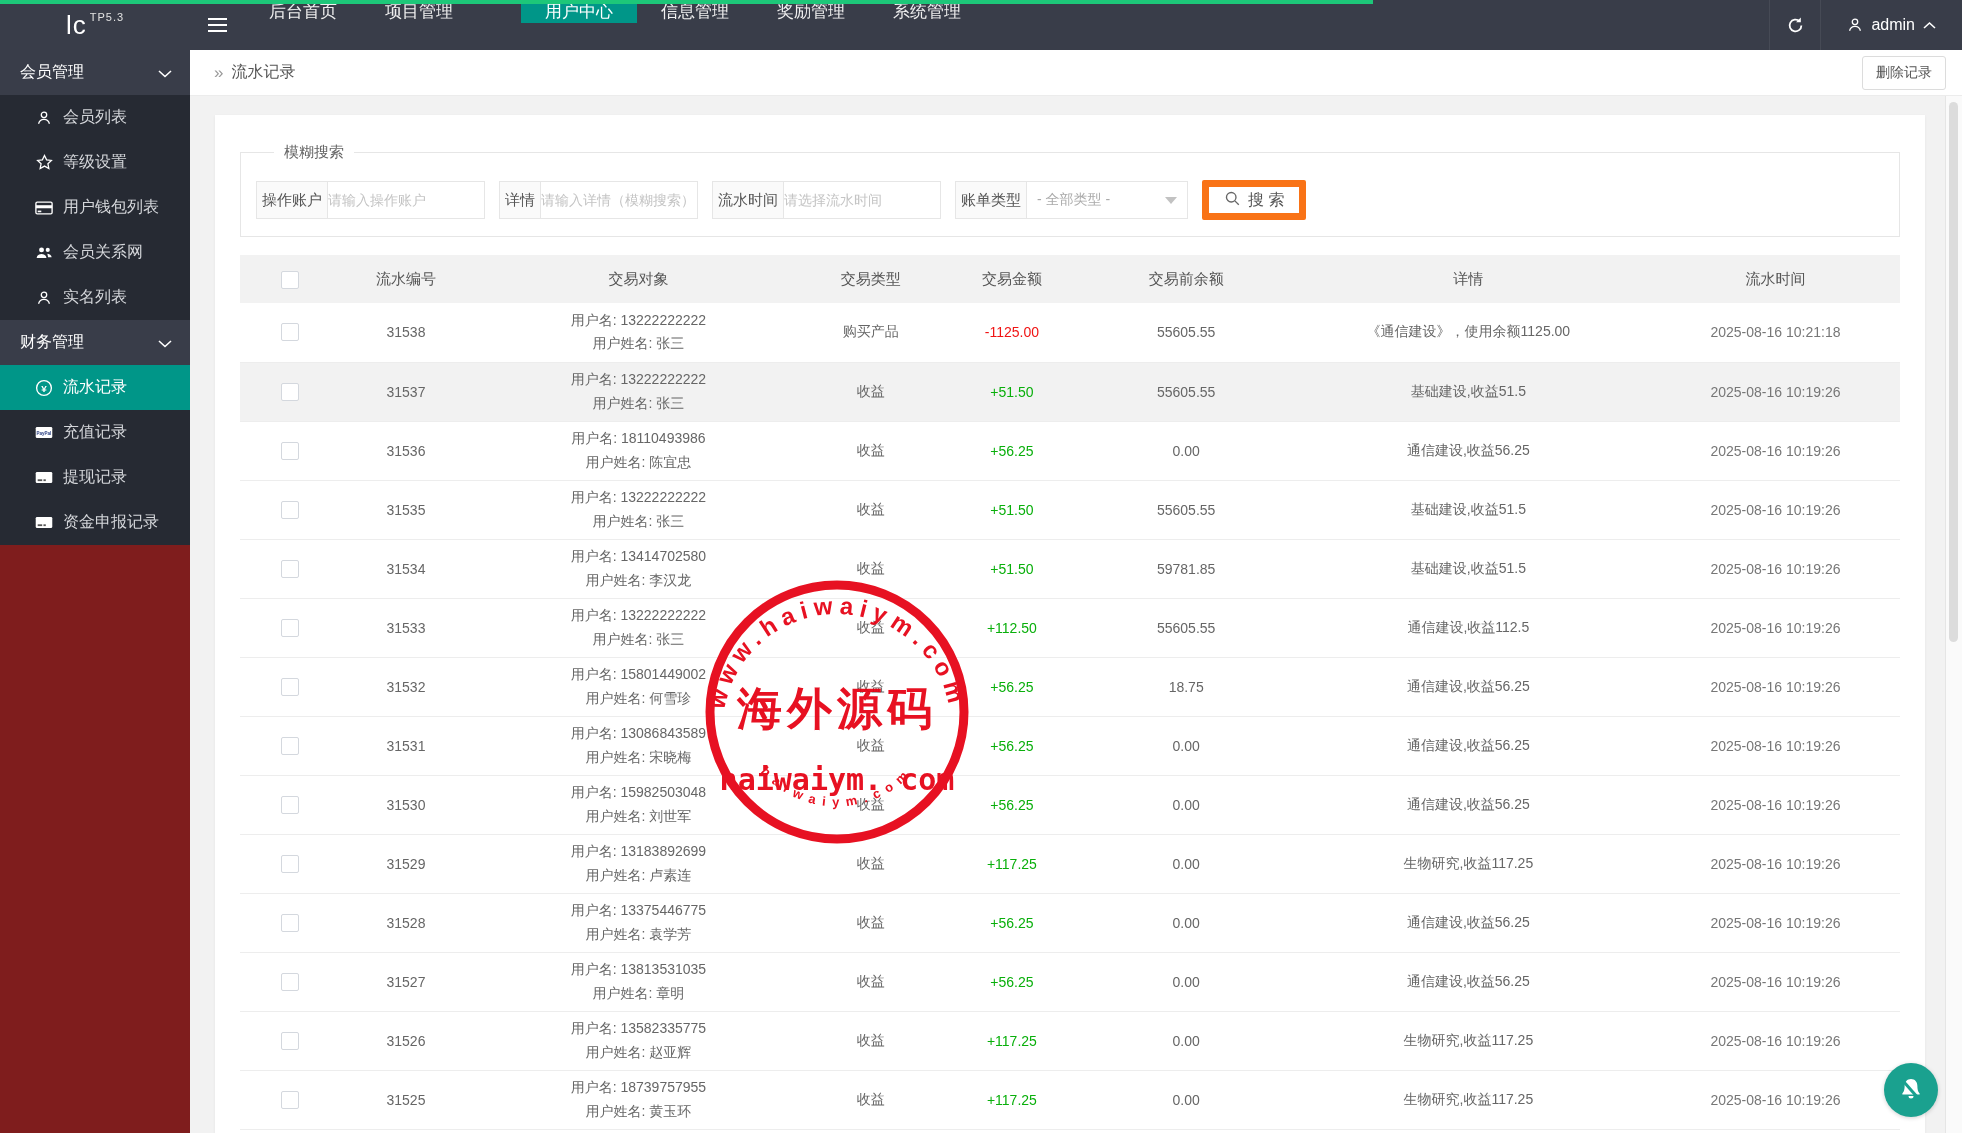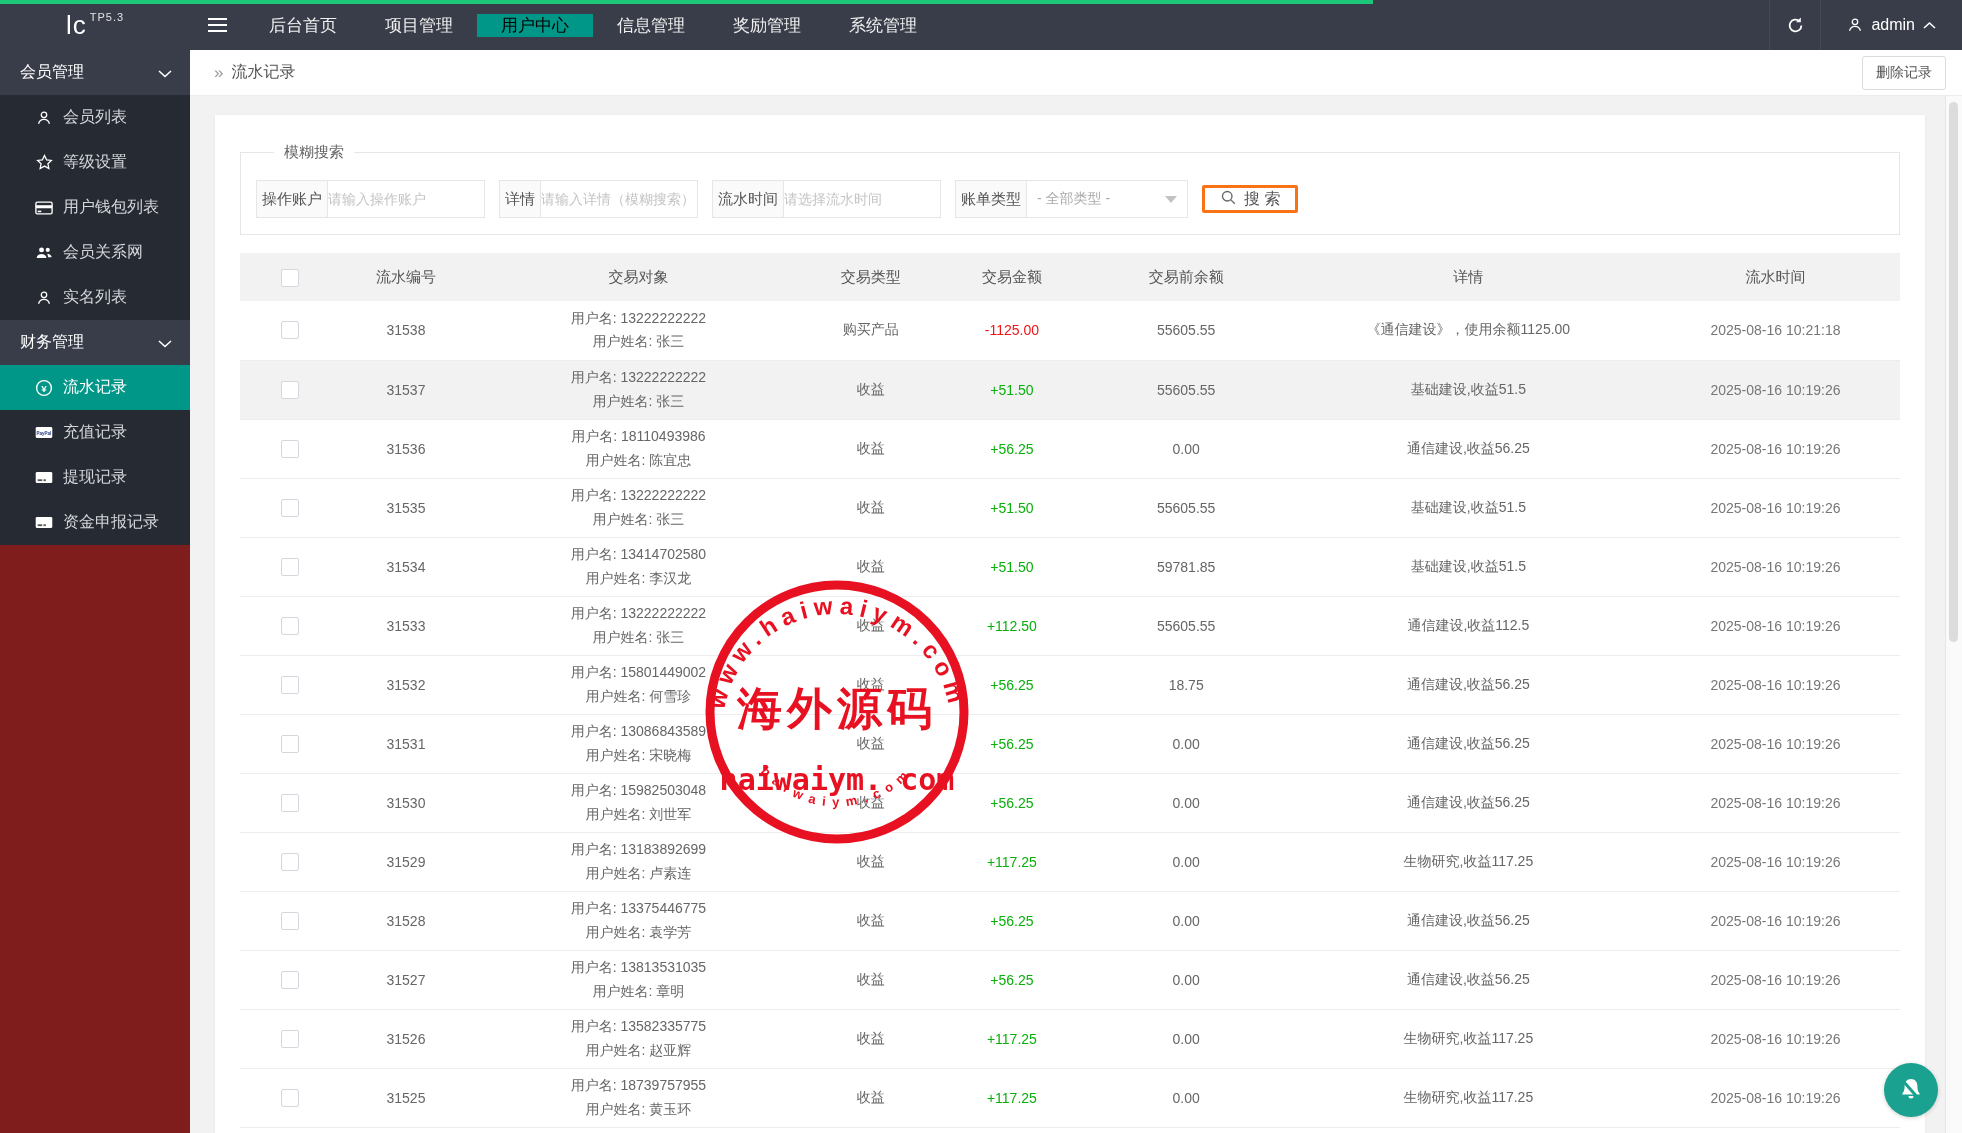--- a/index.html
+++ b/index.html
@@ -10,21 +10,21 @@
     background:#f2f2f2; color:#666;
   }
   
   #progressbar { position:absolute; top:0; left:0; height:4px; background:#1dc779; z-index:50; }
   
   #topbar { position:absolute; top:0; left:0; width:1962px; height:50px; background:#393D49; display:flex; align-items:stretch; z-index:10; }
   #logo { width:190px; display:flex; align-items:center; justify-content:center; color:#fff; font-size:26px; letter-spacing:1px; }
   #logo sup { font-size:11px; color:#e2e2e2; margin-left:3px; top:-8px; position:relative; }
   .tb-item { display:flex; align-items:center; padding:0 24px; color:#f0f0f0; font-size:17px; cursor:pointer; }
   .tb-item.hamburger { padding:0 18px; }
-  .tb-item.active { background:#009688; color:#000000; }
+  .tb-item.active { background:#009688; color:#ffffff;margin-left:44px; }
   #topbar .spacer { flex:1; }
   .tb-icon-btn { width:52px; display:flex; align-items:center; justify-content:center; border-left:1px solid rgba(255,255,255,.07); border-right:1px solid rgba(255,255,255,.07); cursor:pointer; }
   #admin-area { display:flex; align-items:center; gap:8px; padding:0 26px; color:#fff; font-size:16px; cursor:pointer; }
   .hamb { width:19px; height:15px; display:inline-block; position:relative; }
   .hamb i { position:absolute; left:0; width:19px; height:2px; background:#fff; }
   .hamb i:nth-child(1){top:0} .hamb i:nth-child(2){top:6px} .hamb i:nth-child(3){top:12px}
   
   #sidebar { position:absolute; top:50px; left:0; bottom:0; width:190px; background:#7f1d1d; z-index:9; }
   .side-group { height:45px; display:flex; align-items:center; justify-content:space-between; padding:0 18px 0 20px; color:#fff; font-size:16px; background:#393D49; cursor:pointer; }
   .side-item { height:45px; display:flex; align-items:center; gap:10px; padding-left:35px; color:#d4d6da; font-size:16px; background:#262A33; cursor:pointer; }
@@ -41,21 +41,21 @@
   #card { position:absolute; top:19px; left:25px; width:1710px; height:1100px; background:#fff; box-shadow:0 1px 3px rgba(0,0,0,.06); padding:20px 25px; }
   fieldset { border:1px solid #e6e6e6; padding:12px 15px 16px 15px; margin-top:8px; }
   fieldset legend { margin-left:18px; padding:0 10px; font-size:15px; color:#666; }
   .form-row { display:flex; align-items:center; gap:14px; margin-top:6px; }
   .fgroup { display:flex; align-items:stretch; }
   .addon { border:1px solid #e6e6e6; border-right:none; background:#fafafa; padding:0 5px; font-size:15px; color:#555; display:flex; align-items:center; height:38px; white-space:nowrap; }
   .fgroup input { border:1px solid #e6e6e6; height:38px; width:158px; padding:0 0; font-size:14px; color:#333; outline:none; font-family:inherit; }
   .fgroup input::placeholder { color:#c4c4c4; }
   .fake-select { border:1px solid #e6e6e6; height:38px; width:162px; padding:0 10px; font-size:14px; color:#aaa; display:flex; align-items:center; justify-content:space-between; cursor:pointer; background:#fff; }
   .caret-down { width:0; height:0; border-left:6px solid transparent; border-right:6px solid transparent; border-top:7px solid #c2c2c2; }
-  #search-btn { display:flex; align-items:center; gap:7px; border:3px solid #f97316; background:#fff; border-radius:2px; height:28px; padding:0 15px; font-size:16px; color:#555; cursor:pointer; font-family:inherit; }
+  #search-btn { display:flex; align-items:center; gap:7px; border:7px solid #f97316; background:#fff; border-radius:2px; height:40px; padding:0 15px; font-size:16px; color:#555; cursor:pointer; font-family:inherit; }
   
   table { width:100%; border-collapse:collapse; margin-top:18px; table-layout:fixed; }
   thead th { background:#f2f2f2; height:48px; font-weight:normal; font-size:15px; color:#555; }
   tbody td { height:59px; border-bottom:1px solid #ededed; text-align:center; font-size:14px; color:#666; padding:4px 2px; overflow:hidden; white-space:nowrap; }
   tbody tr.highlight td { background:#f2f2f2; }
   .cbox { display:inline-block; width:18px; height:18px; border:1px solid #d4d8de; border-radius:2px; background:#fff; vertical-align:middle; cursor:pointer; }
   .user-lines div { line-height:1.65; }
   td.time { color:#777; }
   
   #stamp { position:absolute; left:697px; top:566px; z-index:20; opacity:.93; pointer-events:none; }
@@ -75,21 +75,21 @@
       <span>lc</span>
       <sup>TP5.3</sup>
     </div>
   <div class="tb-item hamburger">
     <span class="hamb">
         <i></i>
         <i></i>
         <i></i>
       </span>
   </div>
-  <div id="nav-items" style="display:flex;align-items:center;">
+  <div id="nav-items" style="display:flex;align-items:flex-start;">
       <div class="tb-item">后台首页</div>
       <div class="tb-item">项目管理</div>
       <div class="tb-item active">用户中心</div>
       <div class="tb-item">信息管理</div>
       <div class="tb-item">奖励管理</div>
       <div class="tb-item">系统管理</div>
     </div>
   <div class="spacer"></div>
   <div class="tb-icon-btn">
     <svg width="19" height="19" viewBox="0 0 20 20">

